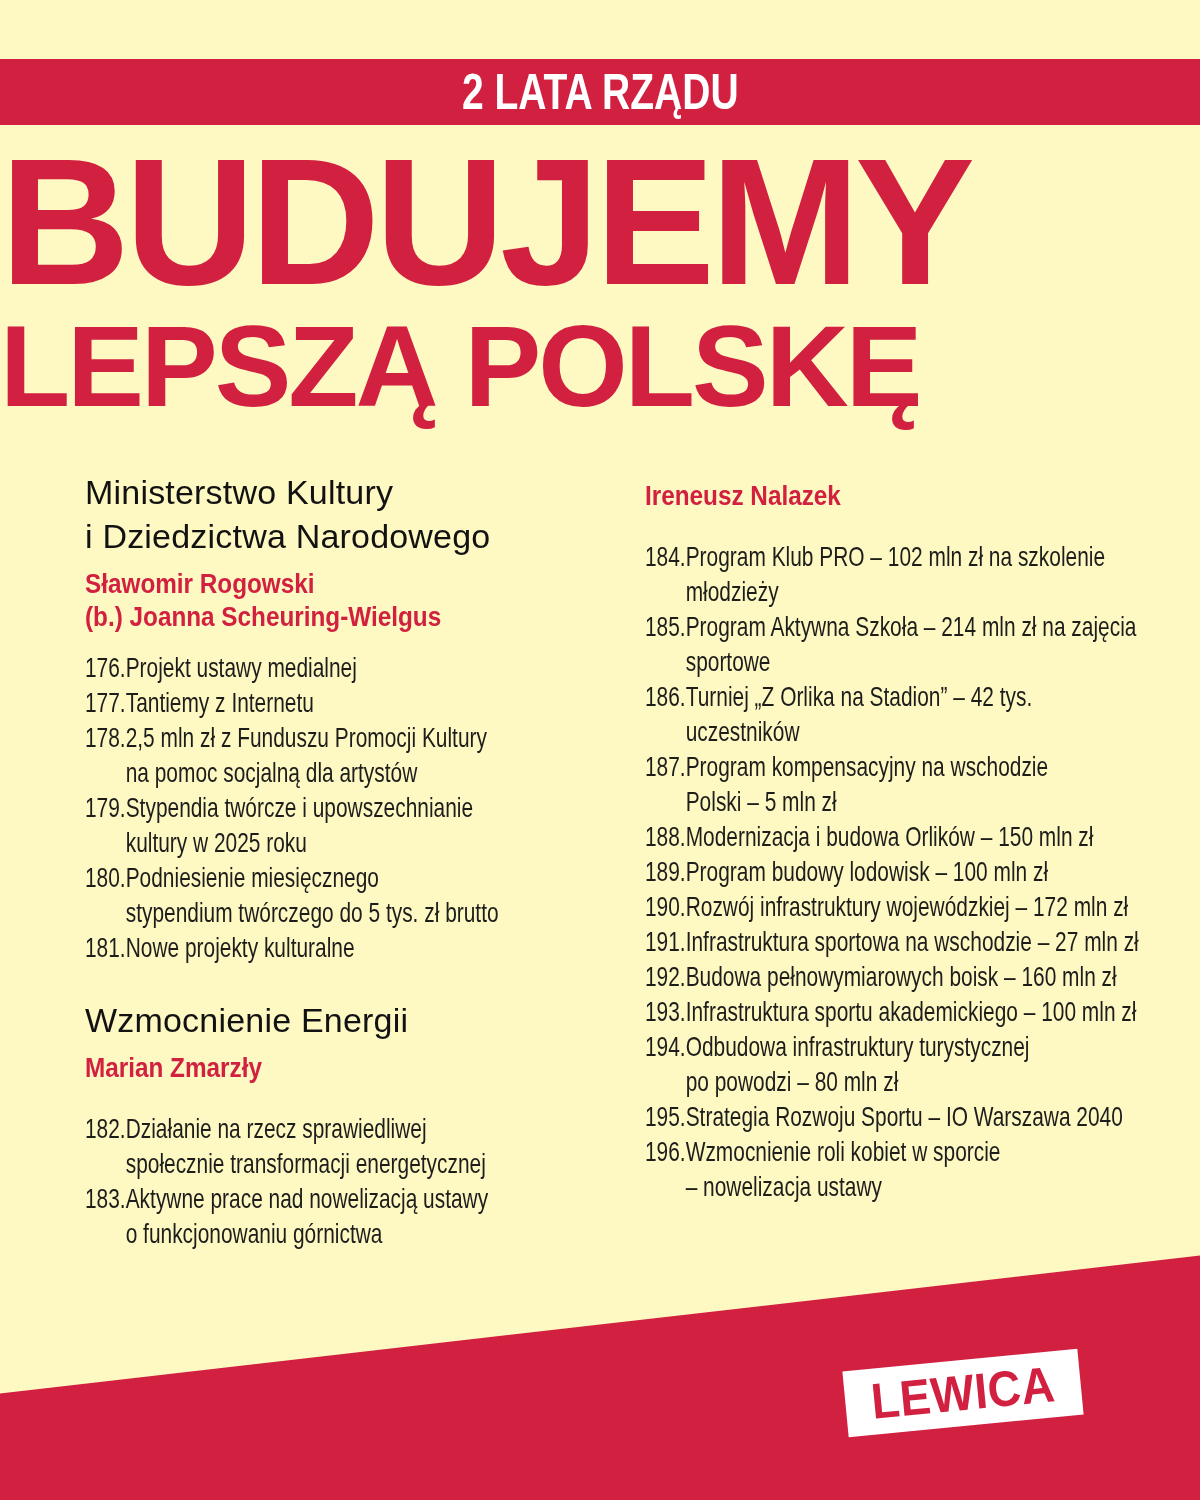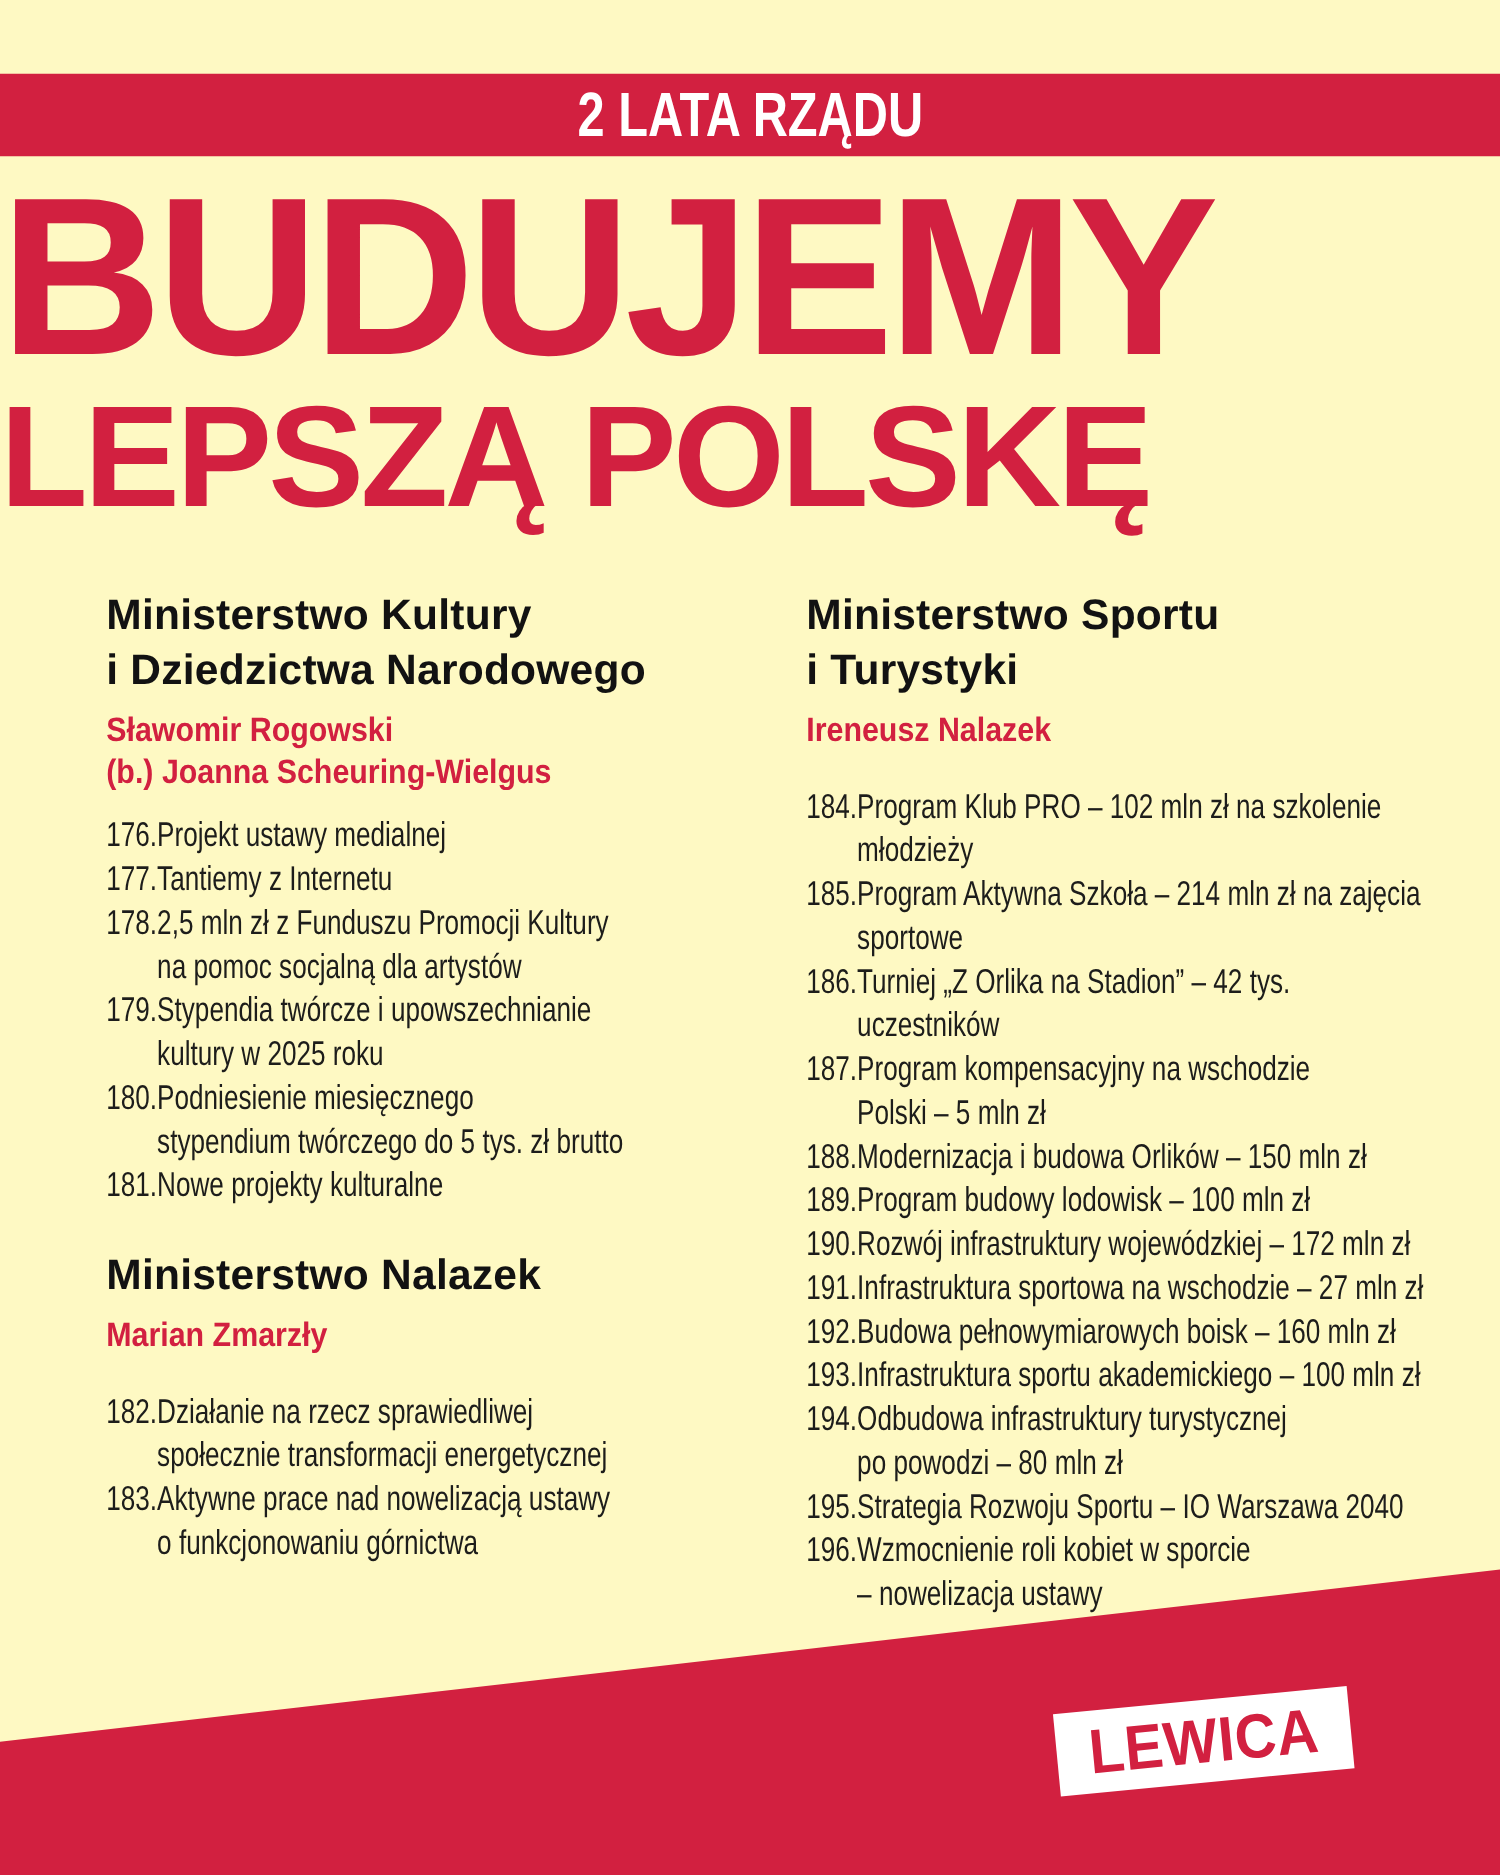--- a/index.html
+++ b/index.html
@@ -56,21 +56,21 @@
   }
 
   
   .sec { position: absolute; }
   #sec-kultura { left: 85px; top: 470px; width: 545px; }
   #sec-energia { left: 85px; top: 998px; width: 545px; }
   #sec-sport   { left: 645px; top: 470px; width: 555px; }
 
   .sec-title {
     font-size: 34px;
-    font-weight: bold;
+    font-weight: normal;
     color: #121212;
     line-height: 44px;
     letter-spacing: 0.2px;
     white-space: pre-line;
   }
   .ministers {
     margin-top: 10px;
     color: var(--red);
     font-weight: bold;
     font-size: 27px;
@@ -165,39 +165,37 @@
 stypendium twórczego do 5 tys. zł brutto</span>
         </div>
         <div class="item">
           <span class="num">181.</span>
           <span class="txt">Nowe projekty kulturalne</span>
         </div>
       </div>
   </section>
 
   <section class="sec" id="sec-energia">
-    <h2 class="sec-title">Ministerstwo Nalazek</h2>
+    <h2 class="sec-title">Wzmocnienie Energii</h2>
     <div class="ministers">Marian Zmarzły</div>
     <div class="items">
         <div class="item">
           <span class="num">182.</span>
           <span class="txt">Działanie na rzecz sprawiedliwej
 społecznie transformacji energetycznej</span>
         </div>
         <div class="item">
           <span class="num">183.</span>
           <span class="txt">Aktywne prace nad nowelizacją ustawy
 o funkcjonowaniu górnictwa</span>
         </div>
       </div>
   </section>
 
   <section class="sec" id="sec-sport">
-    <h2 class="sec-title">Ministerstwo Sportu
-i Turystyki</h2>
     <div class="ministers">Ireneusz Nalazek</div>
     <div class="items">
         <div class="item">
           <span class="num">184.</span>
           <span class="txt">Program Klub PRO – 102 mln zł na szkolenie
 młodzieży</span>
         </div>
         <div class="item">
           <span class="num">185.</span>
           <span class="txt">Program Aktywna Szkoła – 214 mln zł na zajęcia

